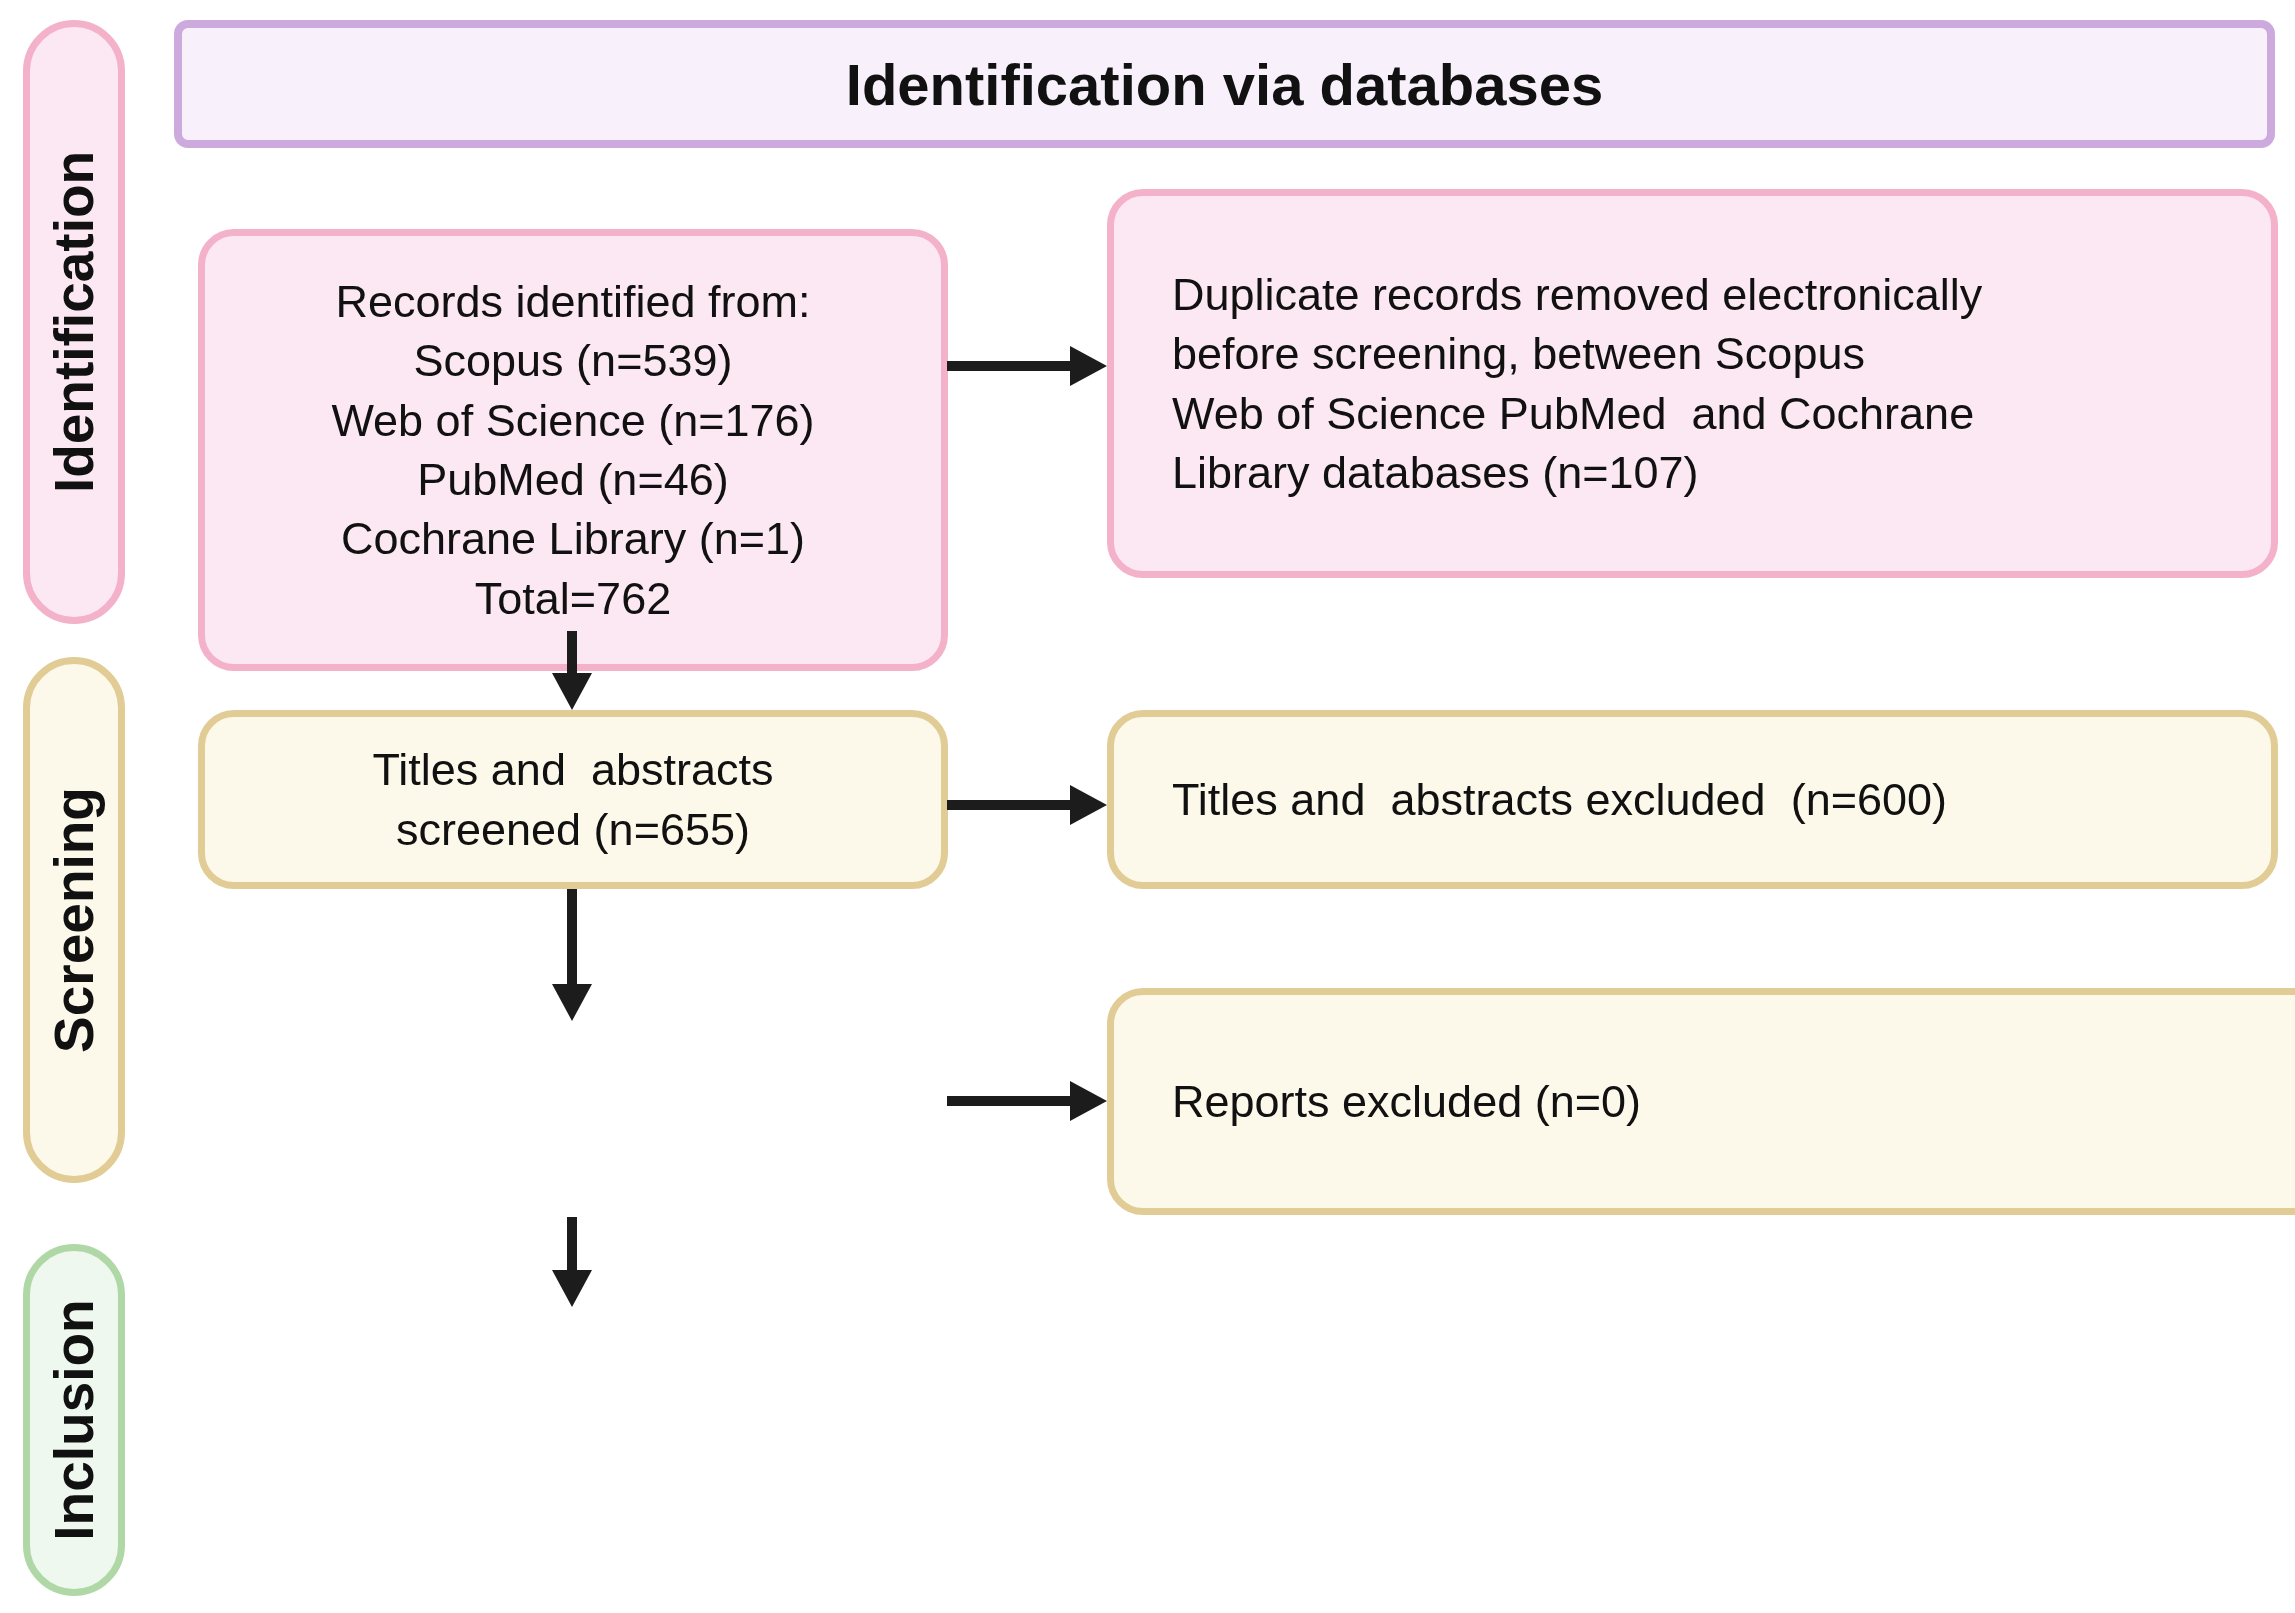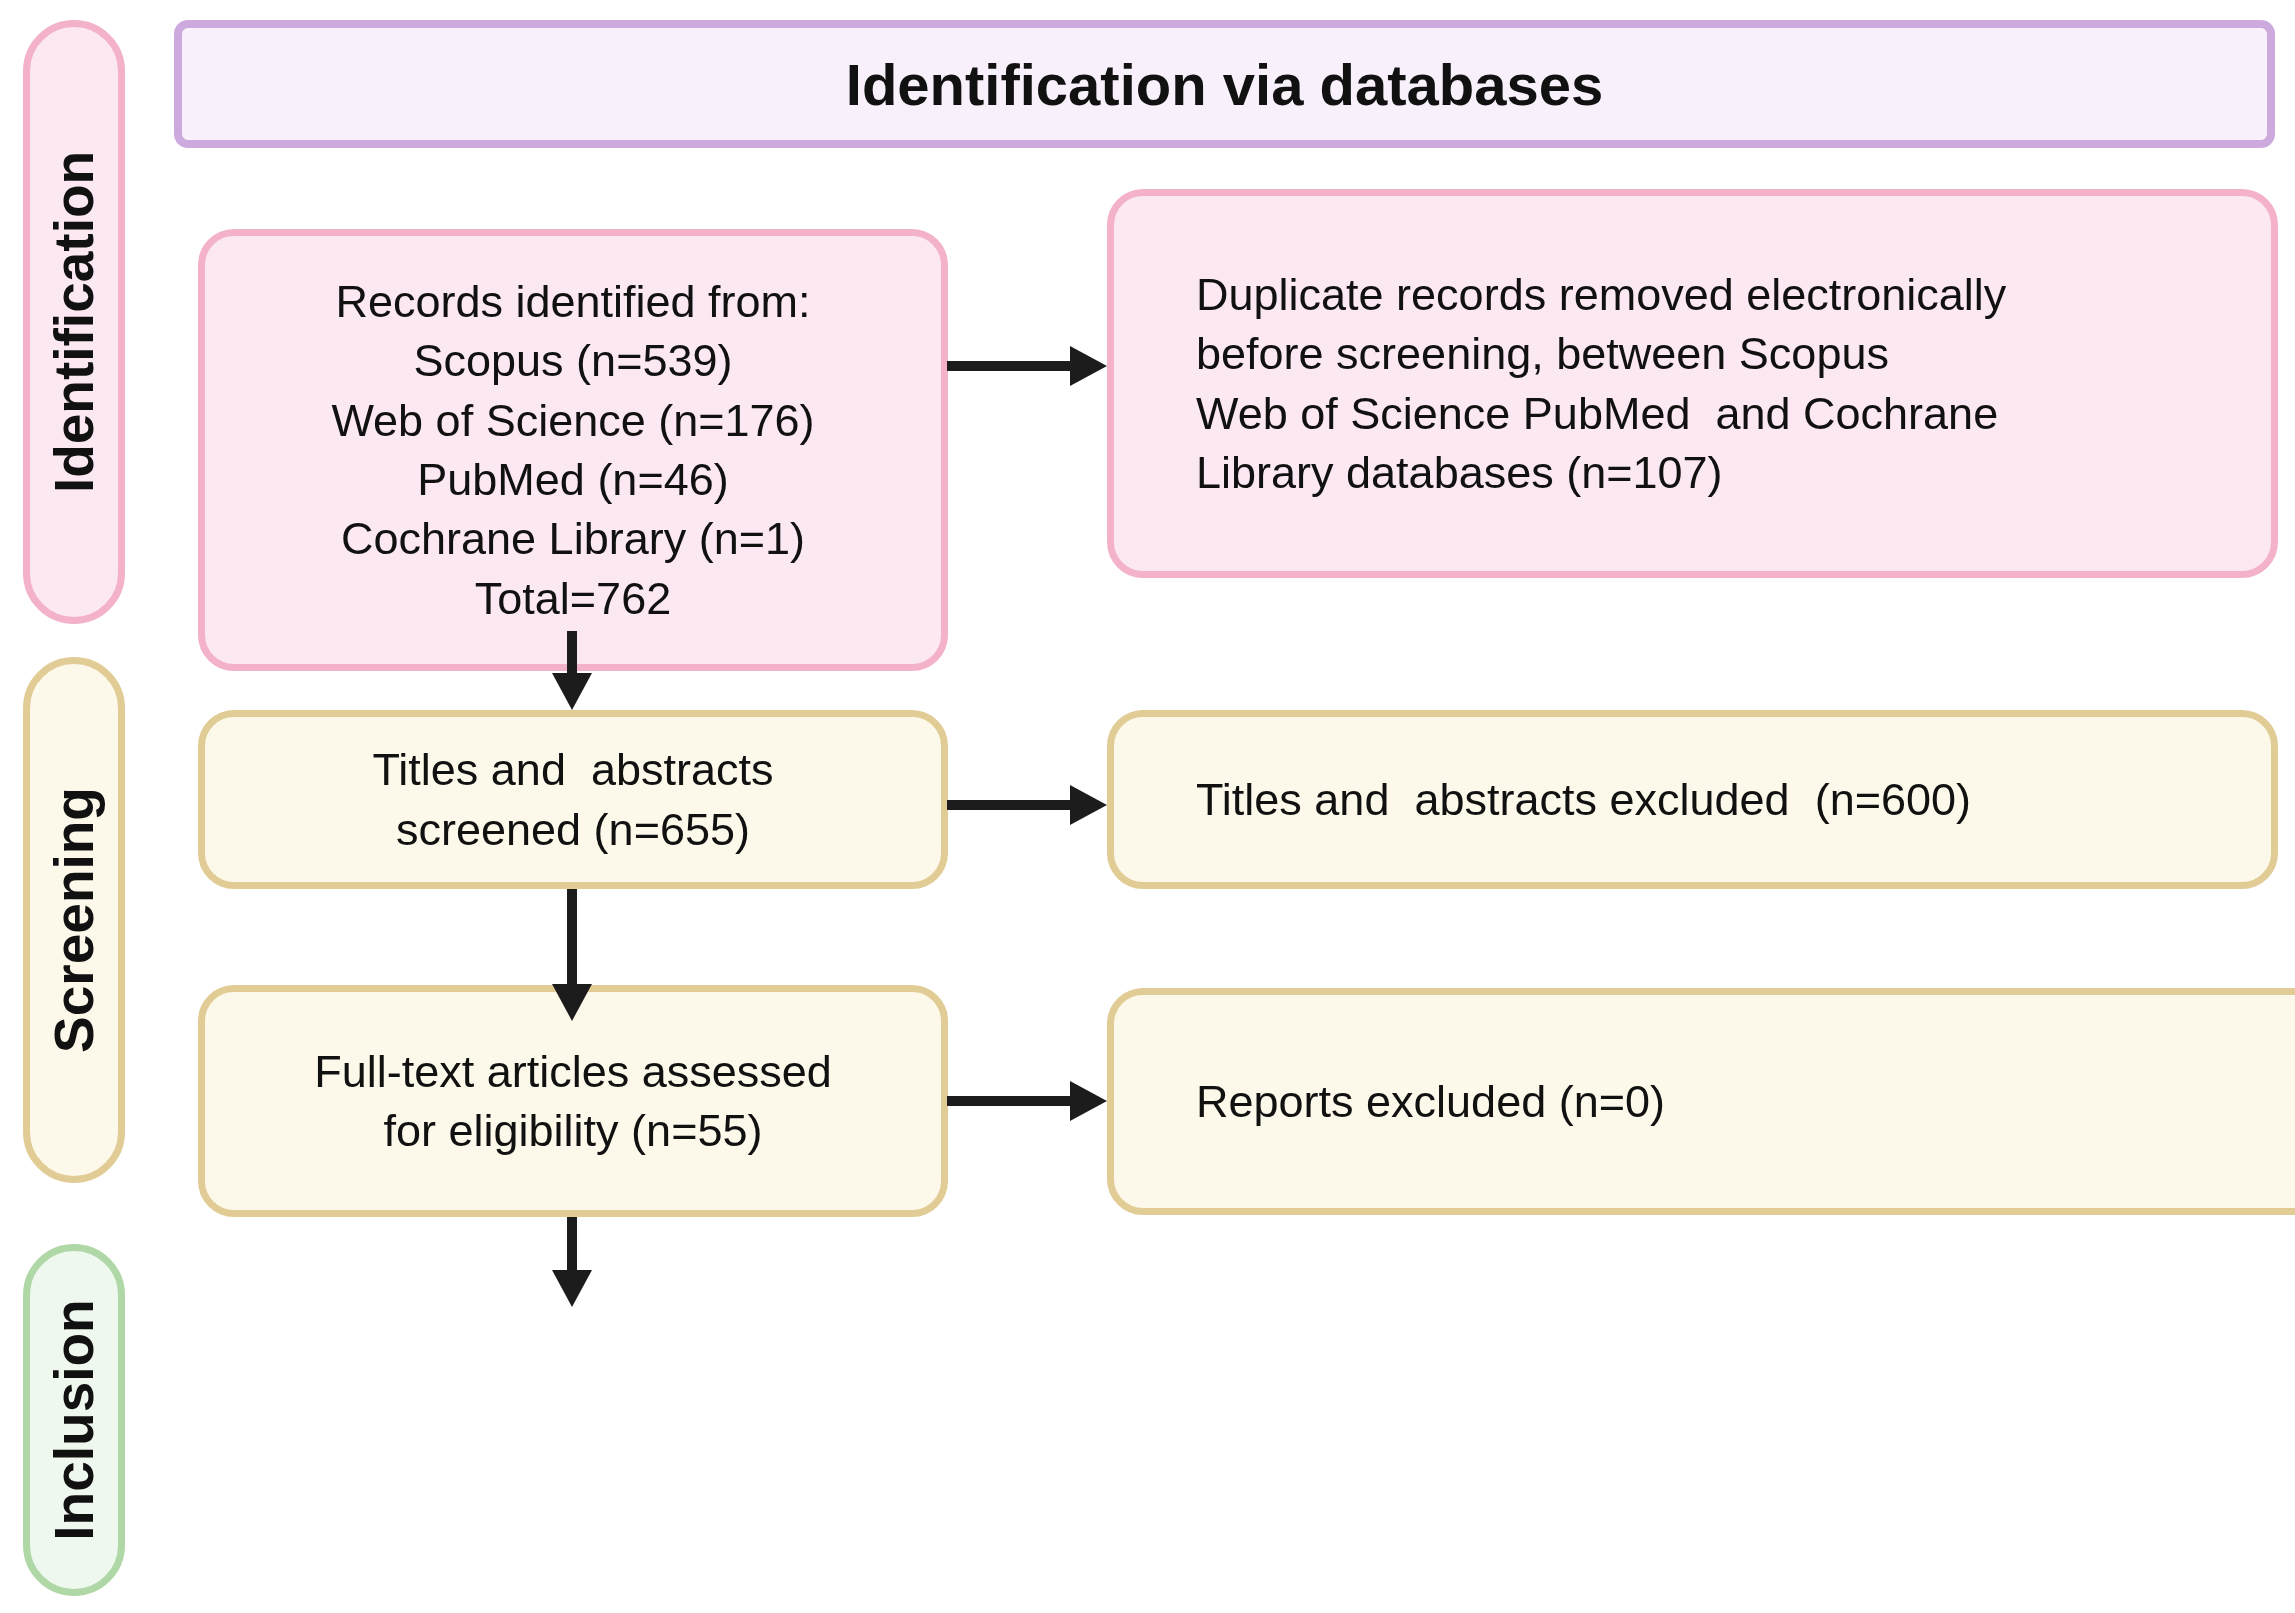--- a/index.html
+++ b/index.html
@@ -39,21 +39,21 @@
   
   .box{
     position:absolute; box-sizing:border-box; border:7.6px solid; border-radius:36px;
     display:flex; flex-direction:column; justify-content:center;
   }
   .box .line{font-size:45px; line-height:1.32; white-space:pre-wrap;}
   .box-pink{background:var(--pink-fill); border-color:var(--pink-border);}
   .box-cream{background:var(--cream-fill); border-color:var(--cream-border);}
   .box-green{background:var(--green-fill); border-color:var(--green-border);}
   .box-center{text-align:center;}
-  .box-left{text-align:left; padding-left:82px; padding-right:35px;}
+  .box-left{text-align:left; padding-left:58px; padding-right:35px;}
   .box-records{left:198px; top:189px; width:750px; height:442px;margin-top:40px;}
   .box-duplicates{left:1107px; top:189px; width:1171px; height:389px;}
   .box-screened{left:198px; top:710px; width:750px; height:179px;}
   .box-titles-excluded{left:1107px; top:710px; width:1171px; height:179px;}
   .box-fulltext{left:198px; top:985px; width:750px; height:232px;}
   .box-reports-excluded{left:1107px; top:988px; width:1315px; height:227px;}
   .box-included{left:198px; top:1308px; width:750px; height:242px;}
   
   .harrow{position:absolute; height:0;}
   .harrow .shaft{position:absolute; left:0; top:-4.6px; height:9.3px; background:var(--arrow);}
@@ -116,24 +116,20 @@
   </div>
 
   <div class="box box-cream box-center box-screened">
     <div class="line">Titles and  abstracts</div>
     <div class="line">screened (n=655)</div>
   </div>
   <div class="box box-cream box-left box-titles-excluded">
     <div class="line">Titles and  abstracts excluded  (n=600)</div>
   </div>
 
-  <div class="box box-cream box-center box-fulltext">
-    <div class="line">Full-text articles assessed</div>
-    <div class="line">for eligibility (n=55)</div>
-  </div>
   <div class="box box-cream box-left box-reports-excluded">
     <div class="line">Reports excluded (n=0)</div>
   </div>
 
 
   <div class="harrow harrow-1">
     <div class="shaft"></div>
     <div class="head"></div>
   </div>
   <div class="harrow harrow-2">

